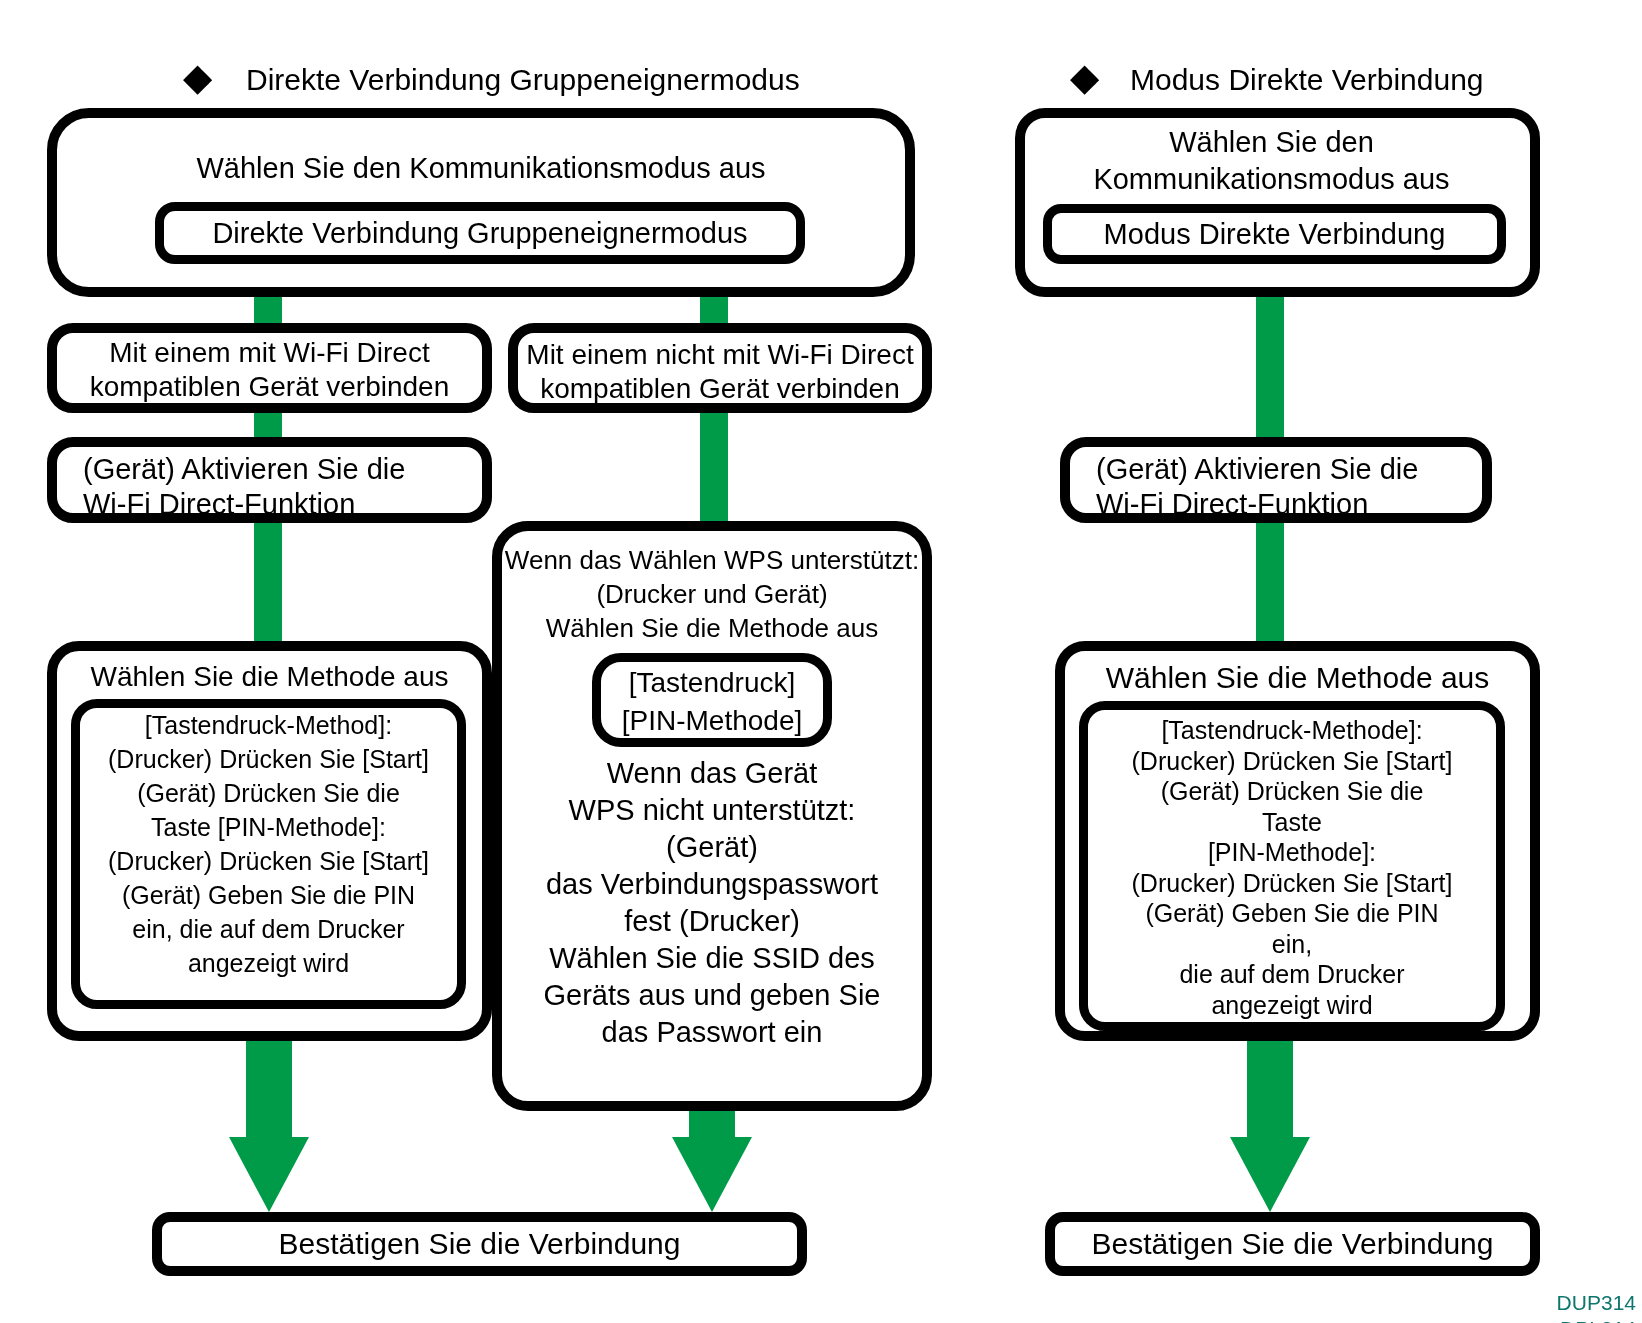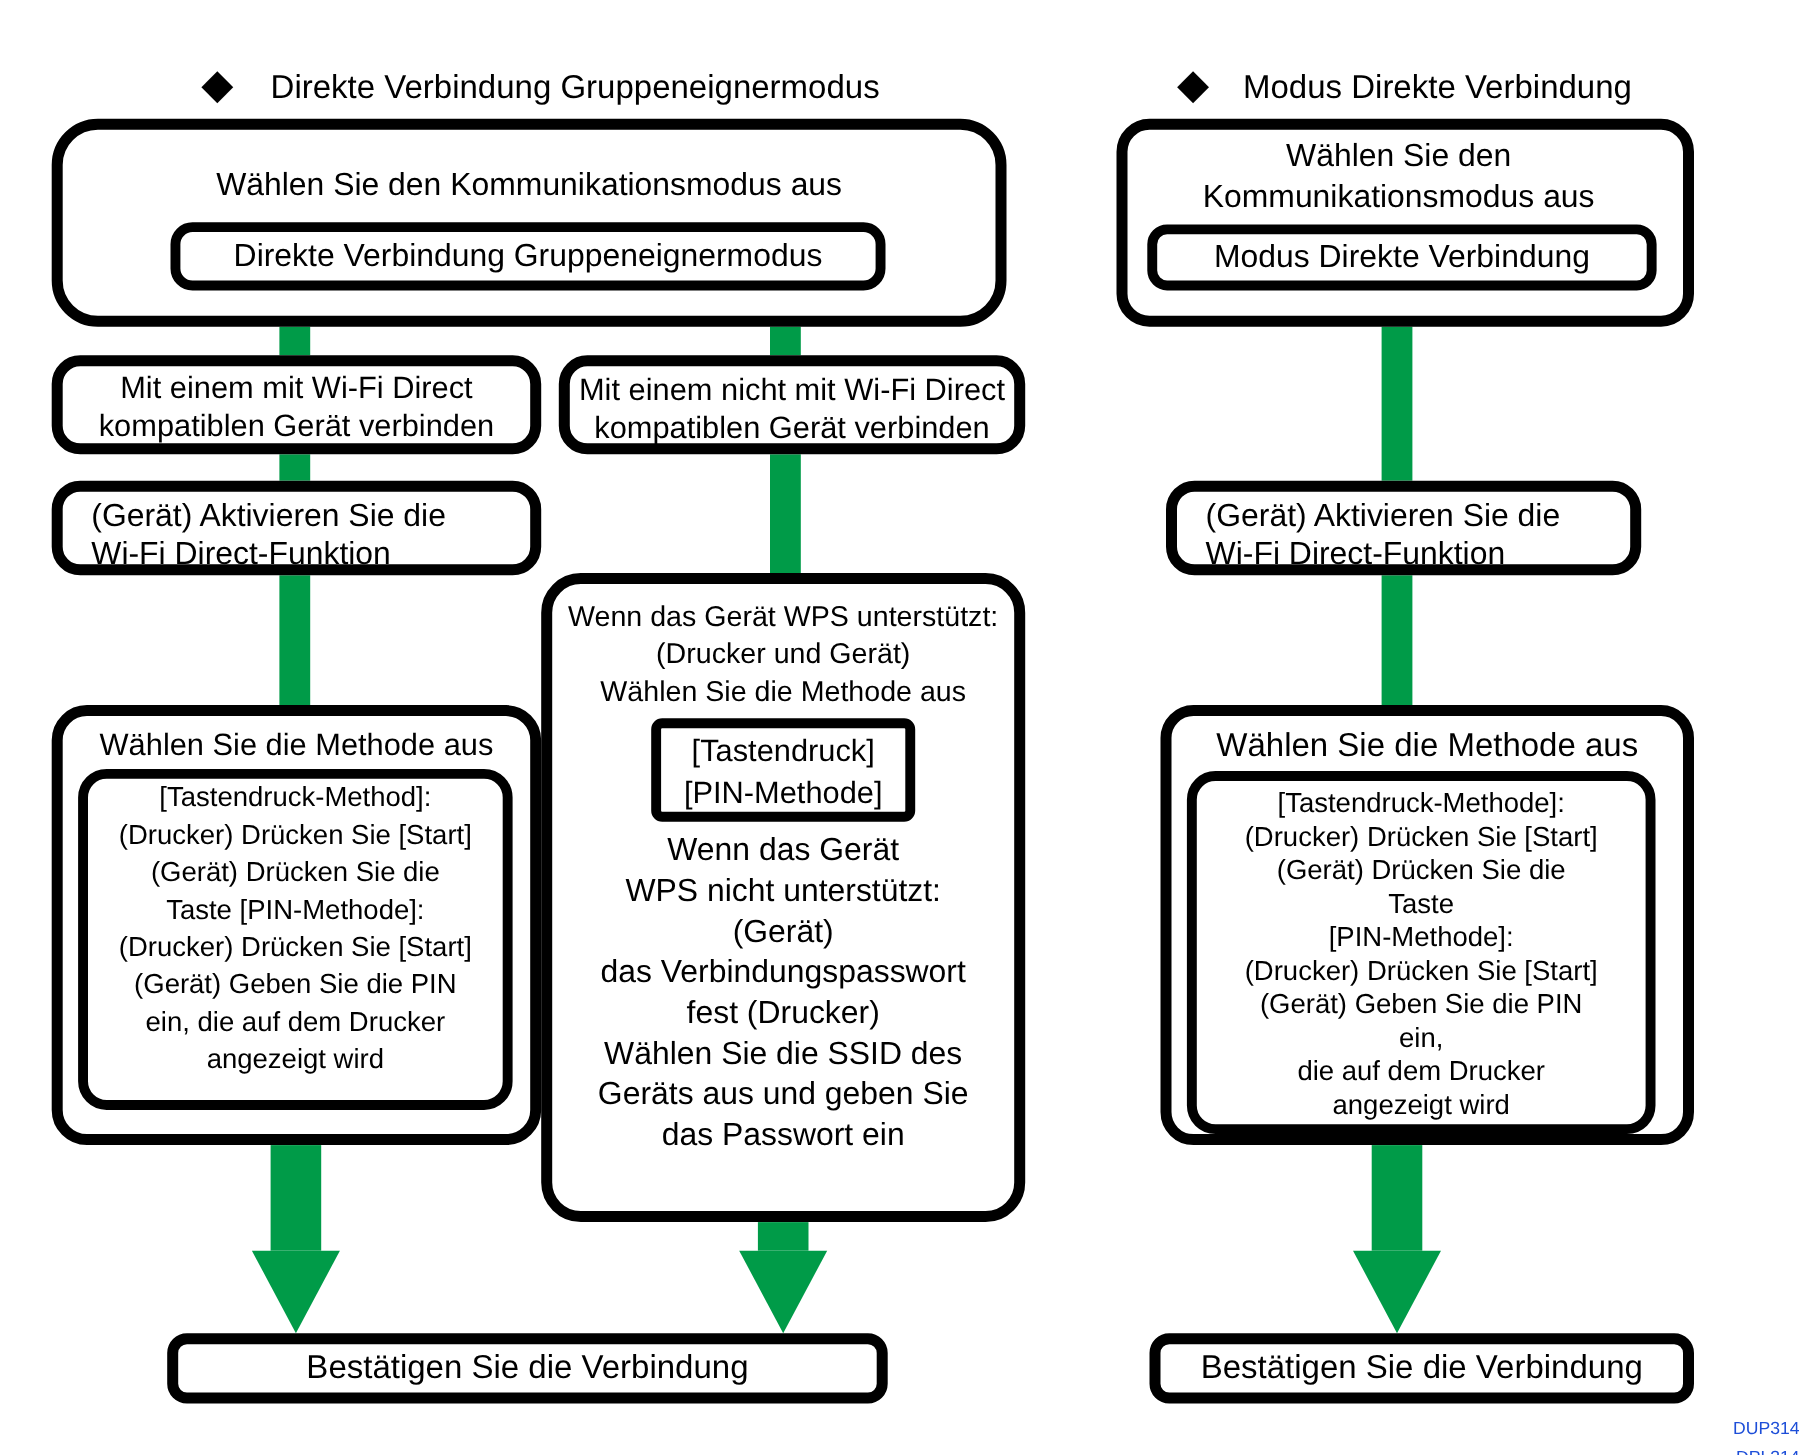--- a/index.html
+++ b/index.html
@@ -9,21 +9,21 @@
   .ibox{position:absolute;background:#fff;border:9px solid #000;box-sizing:border-box;}
   .conn{position:absolute;width:28px;background:#009B48;}
   .shaft{position:absolute;width:46px;background:#009B48;}
   .head{position:absolute;width:0;height:0;border-left:40px solid transparent;
         border-right:40px solid transparent;border-top:75px solid #009B48;}
   .ctr{text-align:center;}
   .ln{display:block;}
   .bullet{position:absolute;font-size:38px;line-height:38px;}
   .heading{position:absolute;font-size:30px;line-height:36px;white-space:nowrap;}
   .abs{position:absolute;}
-  .code{position:absolute;font-size:16px;color:#1d4ed8;white-space:nowrap;}
+  .code{position:absolute;font-size:21px;color:#0f766e;white-space:nowrap;}
 </style>
 </head>
 <body>
 
 <div class="canvas">
 
   <div class="conn" style="left:254px;top:297px;height:26px"></div>
   <div class="conn" style="left:700px;top:297px;height:26px"></div>
   <div class="conn" style="left:254px;top:413px;height:24px"></div>
   <div class="conn" style="left:254px;top:523px;height:118px"></div>
@@ -72,25 +72,25 @@
       <span class="ln">Taste [PIN-Methode]:</span>
       <span class="ln">(Drucker) Drücken Sie [Start]</span>
       <span class="ln">(Gerät) Geben Sie die PIN</span>
       <span class="ln">ein, die auf dem Drucker</span>
       <span class="ln">angezeigt wird</span>
     </div>
   </div>
 
   <div class="box ctr" style="left:492px;top:521px;width:440px;height:590px;border-radius:36px;padding-top:12px">
     <div style="font-size:26px;line-height:34px">
-      <span class="ln">Wenn das Gerät WPS unterstützt:</span>
+      <span class="ln">Wenn das Wählen WPS unterstützt:</span>
       <span class="ln">(Drucker und Gerät)</span>
       <span class="ln">Wählen Sie die Methode aus</span>
     </div>
-    <div class="ibox ctr" style="position:relative;display:block;margin:8px auto;width:240px;height:94px;border-radius:10px;padding-top:2px;font-size:28px;line-height:38px">
+    <div class="ibox ctr" style="position:relative;display:block;margin:8px auto;width:240px;height:94px;border-radius:29px;padding-top:2px;font-size:28px;line-height:38px">
       <span class="ln">[Tastendruck]</span>
       <span class="ln">[PIN-Methode]</span>
     </div>
     <div style="font-size:29px;line-height:37px">
       <span class="ln">Wenn das Gerät</span>
       <span class="ln">WPS nicht unterstützt:</span>
       <span class="ln">(Gerät)</span>
       <span class="ln">das Verbindungspasswort</span>
       <span class="ln">fest (Drucker)</span>
       <span class="ln">Wählen Sie die SSID des</span>

